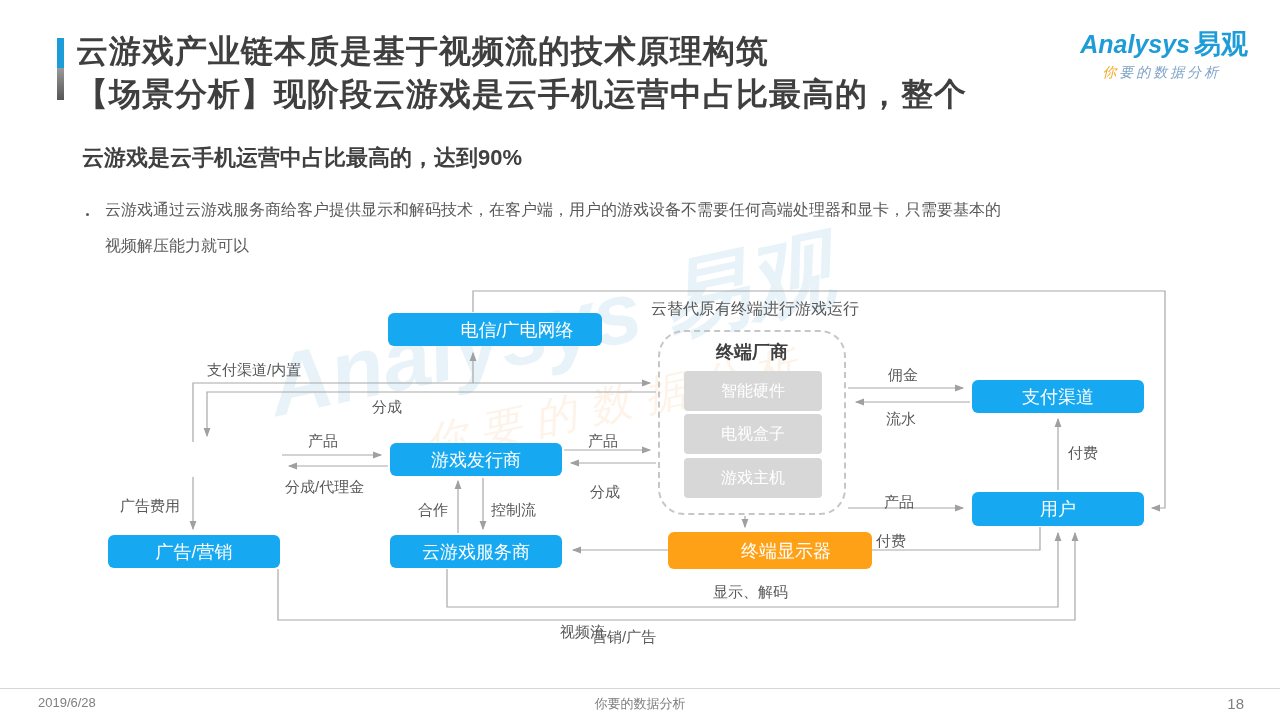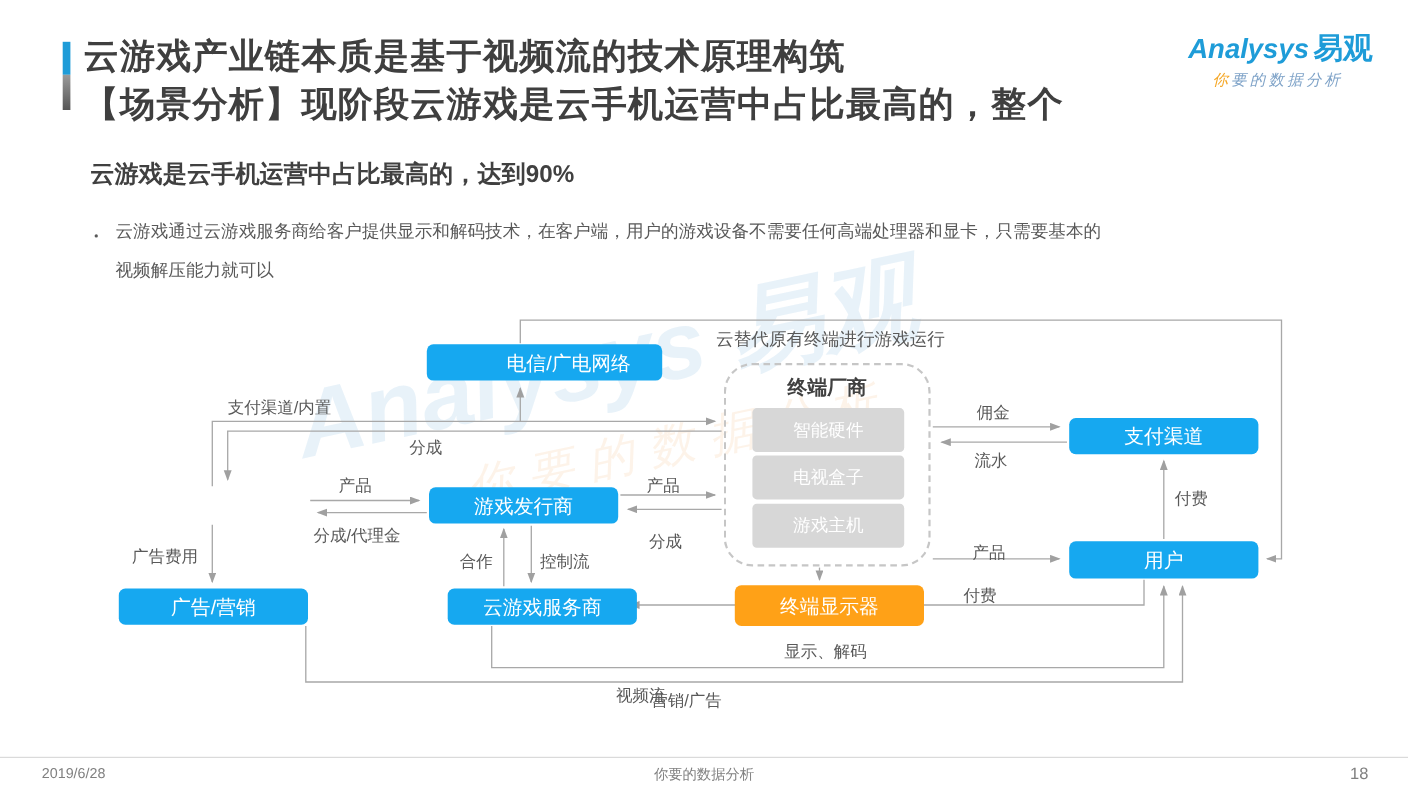--- a/index.html
+++ b/index.html
@@ -30,21 +30,21 @@
              pointer-events:none;}
   .watermark .w1{font-size:86px;font-weight:bold;font-style:italic;color:rgba(95,165,215,0.14);white-space:nowrap;}
   .watermark .w2{font-size:42px;font-style:italic;letter-spacing:14px;color:rgba(235,160,70,0.12);
                  margin-left:140px;white-space:nowrap;}
 
   
   .lines{position:absolute;left:0;top:0;width:1280px;height:720px;z-index:1;}
   .node{position:absolute;z-index:2;border-radius:6px;color:#fff;font-size:18px;
         display:flex;align-items:center;justify-content:center;white-space:nowrap;}
   .blue{background:#16a8f0;}
-  .orange{background:#ffa117;}
+  .orange{background:#ffa117;padding-left:32px;}
   .t-group{position:absolute;z-index:2;left:658px;top:330px;width:188px;height:185px;
            border:2px dashed #c6c6c6;border-radius:26px;box-sizing:border-box;background:transparent;}
   .t-title{position:absolute;left:0;right:0;top:8px;text-align:center;
            font-size:18px;font-weight:bold;color:#404040;}
   .graybox{position:absolute;left:24px;width:138px;height:40px;background:#d7d7d7;border-radius:4px;
            color:#fff;font-size:16px;display:flex;align-items:center;justify-content:center;}
   .elabel{position:absolute;z-index:3;font-size:15px;color:#595959;white-space:nowrap;}
 
   
   .f-line{position:absolute;left:0;top:688px;width:1280px;height:1px;background:#d6d6d6;}
@@ -105,21 +105,21 @@
       <path d="M745,516 L745,527" marker-end="url(#arr)"></path>
       <path d="M1040,527 L1040,550 L573,550" marker-end="url(#arr)"></path>
       <path d="M447,569 L447,607 L1058,607 L1058,533" marker-end="url(#arr)"></path>
       <path d="M278,569 L278,620 L1075,620 L1075,533" marker-end="url(#arr)"></path>
     </g>
   </svg>
 
   <div class="node blue" style="left:388px;top:313px;width:170px;height:33px;padding-left:44px;">电信/广电网络</div>
   <div class="node blue" style="left:390px;top:443px;width:172px;height:33px;">游戏发行商</div>
   <div class="node blue" style="left:108px;top:535px;width:172px;height:33px;">广告/营销</div>
-  <div class="node blue" style="left:390px;top:535px;width:172px;height:33px;margin-left:17px;">云游戏服务商</div>
+  <div class="node blue" style="left:390px;top:535px;width:172px;height:33px;">云游戏服务商</div>
   <div class="node blue" style="left:972px;top:380px;width:172px;height:33px;">支付渠道</div>
   <div class="node blue" style="left:972px;top:492px;width:172px;height:34px;">用户</div>
   <div class="node orange" style="left:668px;top:532px;width:172px;height:37px;">终端显示器</div>
 
   <div class="t-group">
     <div class="t-title">终端厂商</div>
     <div class="graybox" style="top:39px;">智能硬件</div>
     <div class="graybox" style="top:82px;">电视盒子</div>
     <div class="graybox" style="top:126px;">游戏主机</div>
   </div>

